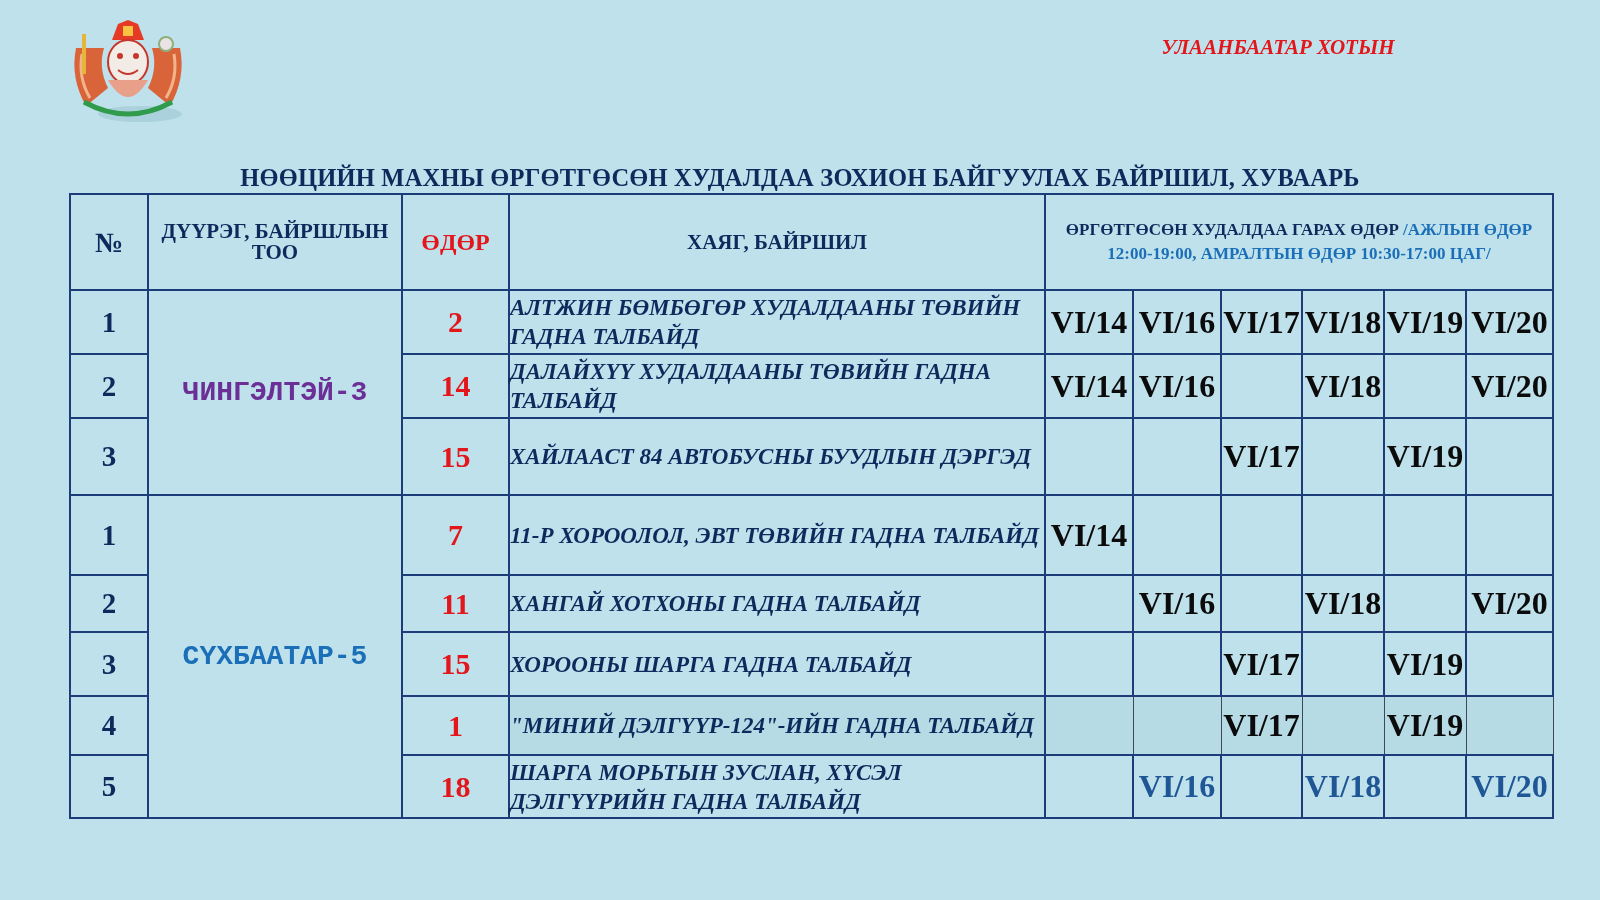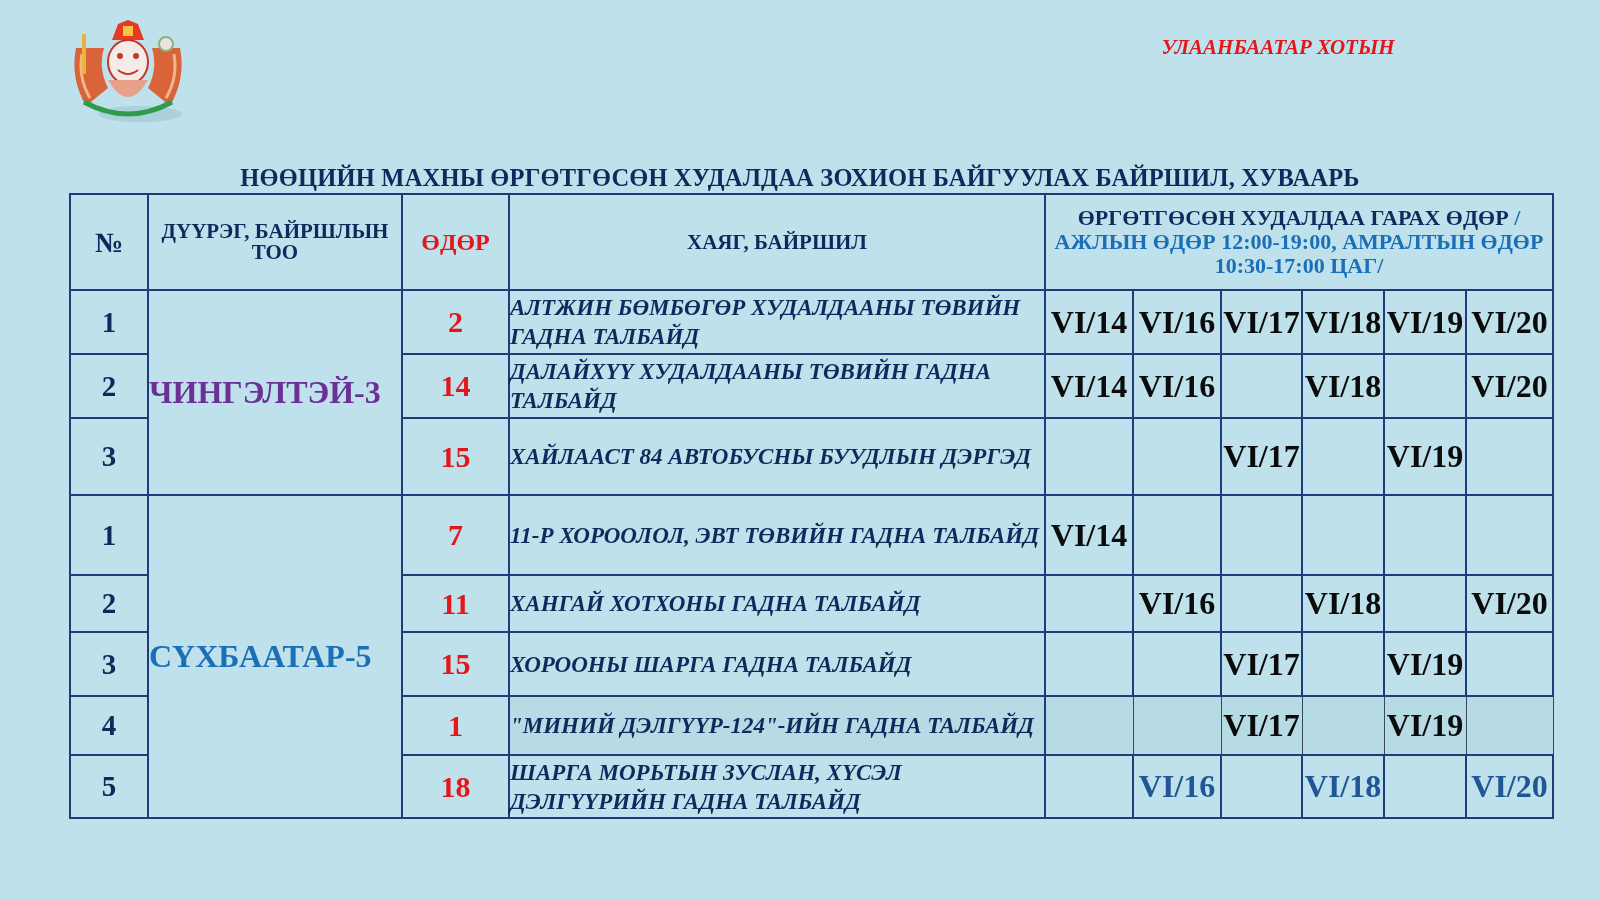--- a/index.html
+++ b/index.html
@@ -67,32 +67,34 @@
       text-align: center;
     }
     th.head-no {
       font-size: 28px;
     }
     th.head-khoroo {
       color: #e3161b;
       font-size: 24px;
     }
     th.head-dates {
-      font-size: 22px;
+      font-size: 17px;
       line-height: 24px;
     }
     .dates-black { color: #0d2a5c; }
     .dates-blue { color: #1a6fb8; }
     td.num {
       text-align: center;
       color: #0d2a5c;
       font-size: 29px;
     }
     td.district {
-      font-size: 32px;
+      text-align: center;
+      font-size: 28px;
+      font-family: Liberation Mono, monospace;
     }
     td.khoroo {
       text-align: center;
       color: #e3161b;
       font-size: 30px;
     }
     td.address {
       color: #0d2a5c;
       font-size: 23px;
       line-height: 29px;

